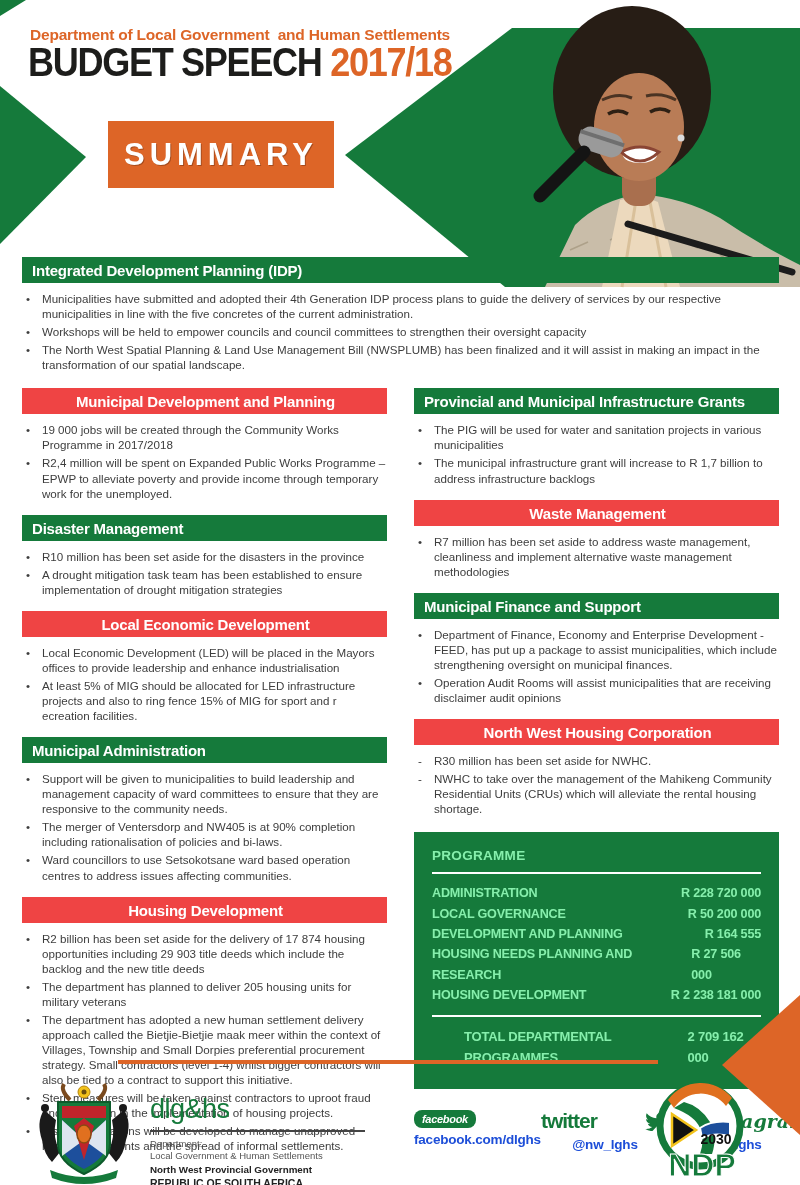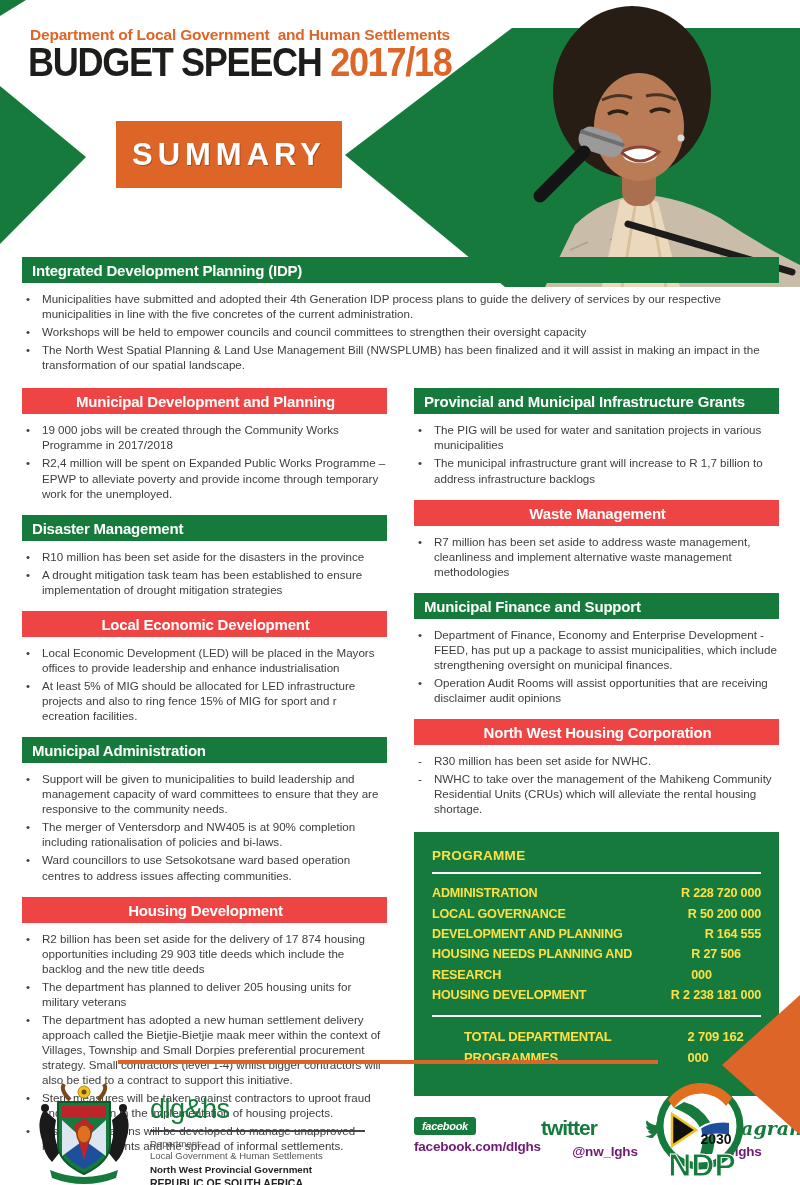--- a/index.html
+++ b/index.html
@@ -9,51 +9,51 @@
   .tl-tri{position:absolute;left:0;top:0;width:26px;height:16px;background:#157a3b;
           clip-path:polygon(0 0,100% 0,0 100%);}
   .dept-line{position:absolute;left:30px;top:26px;font-size:15.5px;font-weight:bold;
              color:#dd6527;letter-spacing:-.2px;white-space:pre;}
   .main-title{position:absolute;left:28px;top:42px;font-size:41px;font-weight:800;
               color:#1d1d1b;letter-spacing:-1.5px;line-height:1;transform:scaleX(.88);
               transform-origin:left top;white-space:nowrap;}
   .main-title .year{color:#dd6527;}
   .left-arrow{position:absolute;left:0;top:86px;width:86px;height:158px;background:#157a3b;
               clip-path:polygon(0 0,100% 45%,0 100%);}
-  .summary-banner{position:absolute;left:116px;top:121px;width:226px;height:67px;background:#dd6527;
+  .summary-banner{position:absolute;left:108px;top:121px;width:226px;height:67px;background:#dd6527;
                   display:flex;align-items:center;justify-content:center;}
   .summary-banner span{color:#fff;font-size:31px;font-weight:800;letter-spacing:5px;
                        text-shadow:1px 1px 0 rgba(0,0,0,.25);}
   .hero{position:absolute;left:340px;top:0;}
   
   .content{position:absolute;left:22px;top:257px;width:757px;}
   .sec{margin-bottom:14px;}
   .sec-h{color:#fff;font-size:15px;font-weight:bold;padding:5px 8px 4px 10px;
          letter-spacing:-.2px;}
   .sec-h.green{background:#157a3b;}
   .sec-h.orange{background:#ef4444;text-align:center;}
   ul.bullets{list-style:none;margin:8px 0 0 0;padding:0;}
   ul.bullets li{display:flex;font-size:11.6px;line-height:1.3;margin:0 0 3px 0;color:#3d3d3d;}
   ul.bullets .mark{width:16px;flex:0 0 16px;text-align:left;padding-left:4px;}
   ul.bullets .btxt{flex:1;}
   .columns{display:flex;gap:27px;margin-top:16px;}
   .col{width:365px;flex:0 0 365px;}
   
-  .programme{background:#157a3b;color:#fde047;padding:16px 18px 28px 18px;margin-top:16px;}
+  .programme{background:#157a3b;color:#86efac;padding:16px 18px 21px 18px;margin-top:16px;}
   .prog-title{font-size:13.5px;font-weight:800;letter-spacing:.3px;}
   .programme hr{border:none;border-top:2px solid #fff;margin:9px 0;}
   .prog-row{display:flex;justify-content:space-between;font-size:12.6px;font-weight:800;
             line-height:1.62;letter-spacing:-.2px;}
   .prog-row.total{font-size:13px;margin-left:32px;}
   
   .social{display:flex;margin-top:20px;align-items:flex-start;}
   .social .s-item{flex:1;}
   .fb-logo{display:inline-block;background:#157a3b;color:#fff;font-size:11px;font-weight:bold;
-           font-style:italic;padding:3px 8px;border-radius:3px;letter-spacing:-.3px;}
-  .s-handle{font-size:13.5px;font-weight:800;color:#701a75;margin-top:4px;letter-spacing:-.2px;}
+           font-style:italic;padding:3px 8px;border-radius:8px;letter-spacing:-.3px;}
+  .s-handle{font-size:13.5px;font-weight:800;color:#1d4ed8;margin-top:4px;letter-spacing:-.2px;}
   .tw-wrap{display:flex;align-items:center;gap:2px;}
   .tw-word{font-size:21px;font-weight:800;color:#157a3b;letter-spacing:-1px;}
   .ig-wrap{display:flex;align-items:center;gap:6px;}
   .ig-cam{width:20px;height:20px;border:2px solid #157a3b;border-radius:6px;position:relative;flex:0 0 20px;}
   .ig-cam::before{content:"";position:absolute;left:4px;top:4px;width:8px;height:8px;
                   border:2px solid #157a3b;border-radius:50%;}
   .ig-cam::after{content:"";position:absolute;right:2px;top:2px;width:3px;height:3px;
                  background:#157a3b;border-radius:50%;}
   .ig-word{font-family:"DejaVu Serif",serif;font-style:italic;font-size:19px;color:#157a3b;font-weight:bold;}
   .center{text-align:center;}
@@ -250,21 +250,21 @@
             </div>
             <div class="sec">
               <div class="sec-h green">Municipal Finance and Support</div>
               <ul class="bullets">
                 <li>
                   <span class="mark">•</span>
                   <span class="btxt">Department of Finance, Economy and Enterprise Development - FEED, has put up a package to assist municipalities, which include strengthening oversight on municipal finances.</span>
                 </li>
                 <li>
                   <span class="mark">•</span>
-                  <span class="btxt">Operation Audit Rooms will assist opportunities that are receiving disclaimer audit opinions</span>
+                  <span class="btxt">Operation Audit Rooms will assist municipalities that are receiving disclaimer audit opinions</span>
                 </li>
               </ul>
             </div>
             <div class="sec">
               <div class="sec-h orange">North West Housing Corporation</div>
               <ul class="bullets">
                 <li>
                   <span class="mark">-</span>
                   <span class="btxt">R30 million has been set aside for NWHC.</span>
                 </li>

